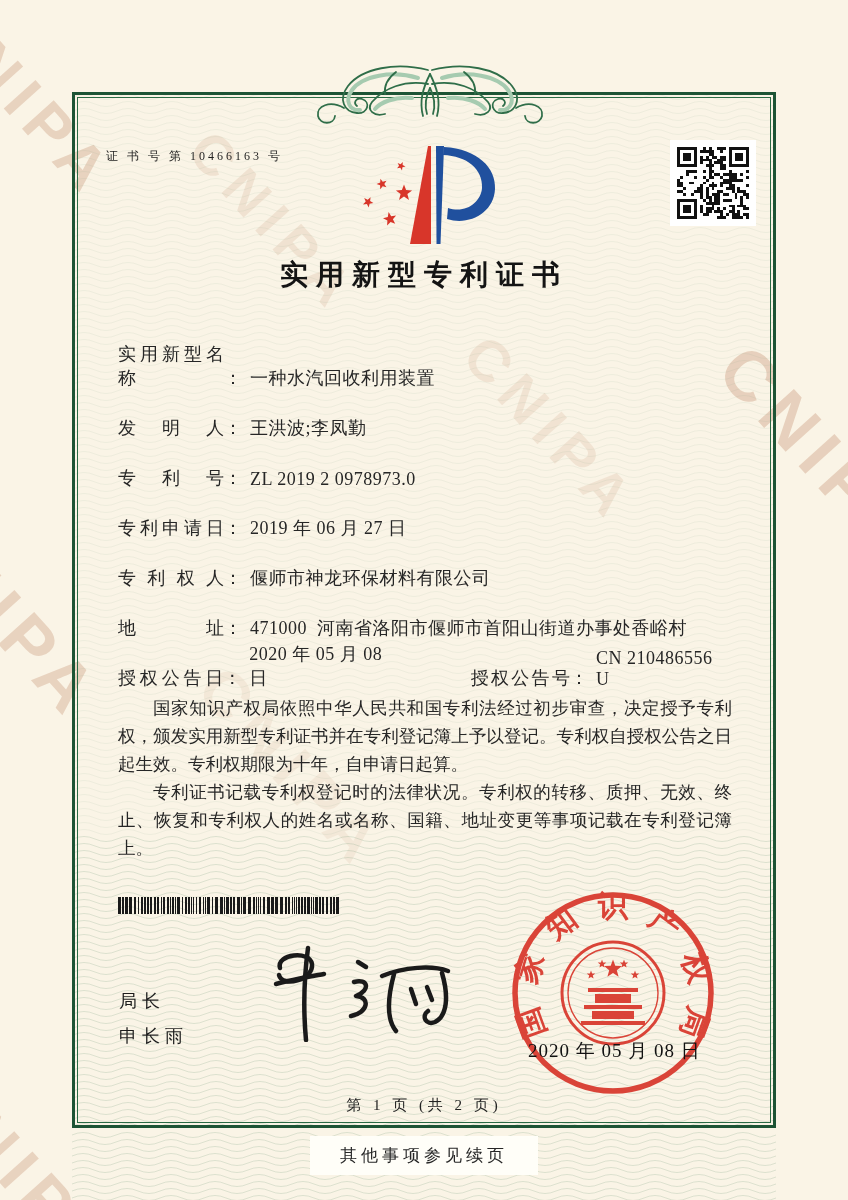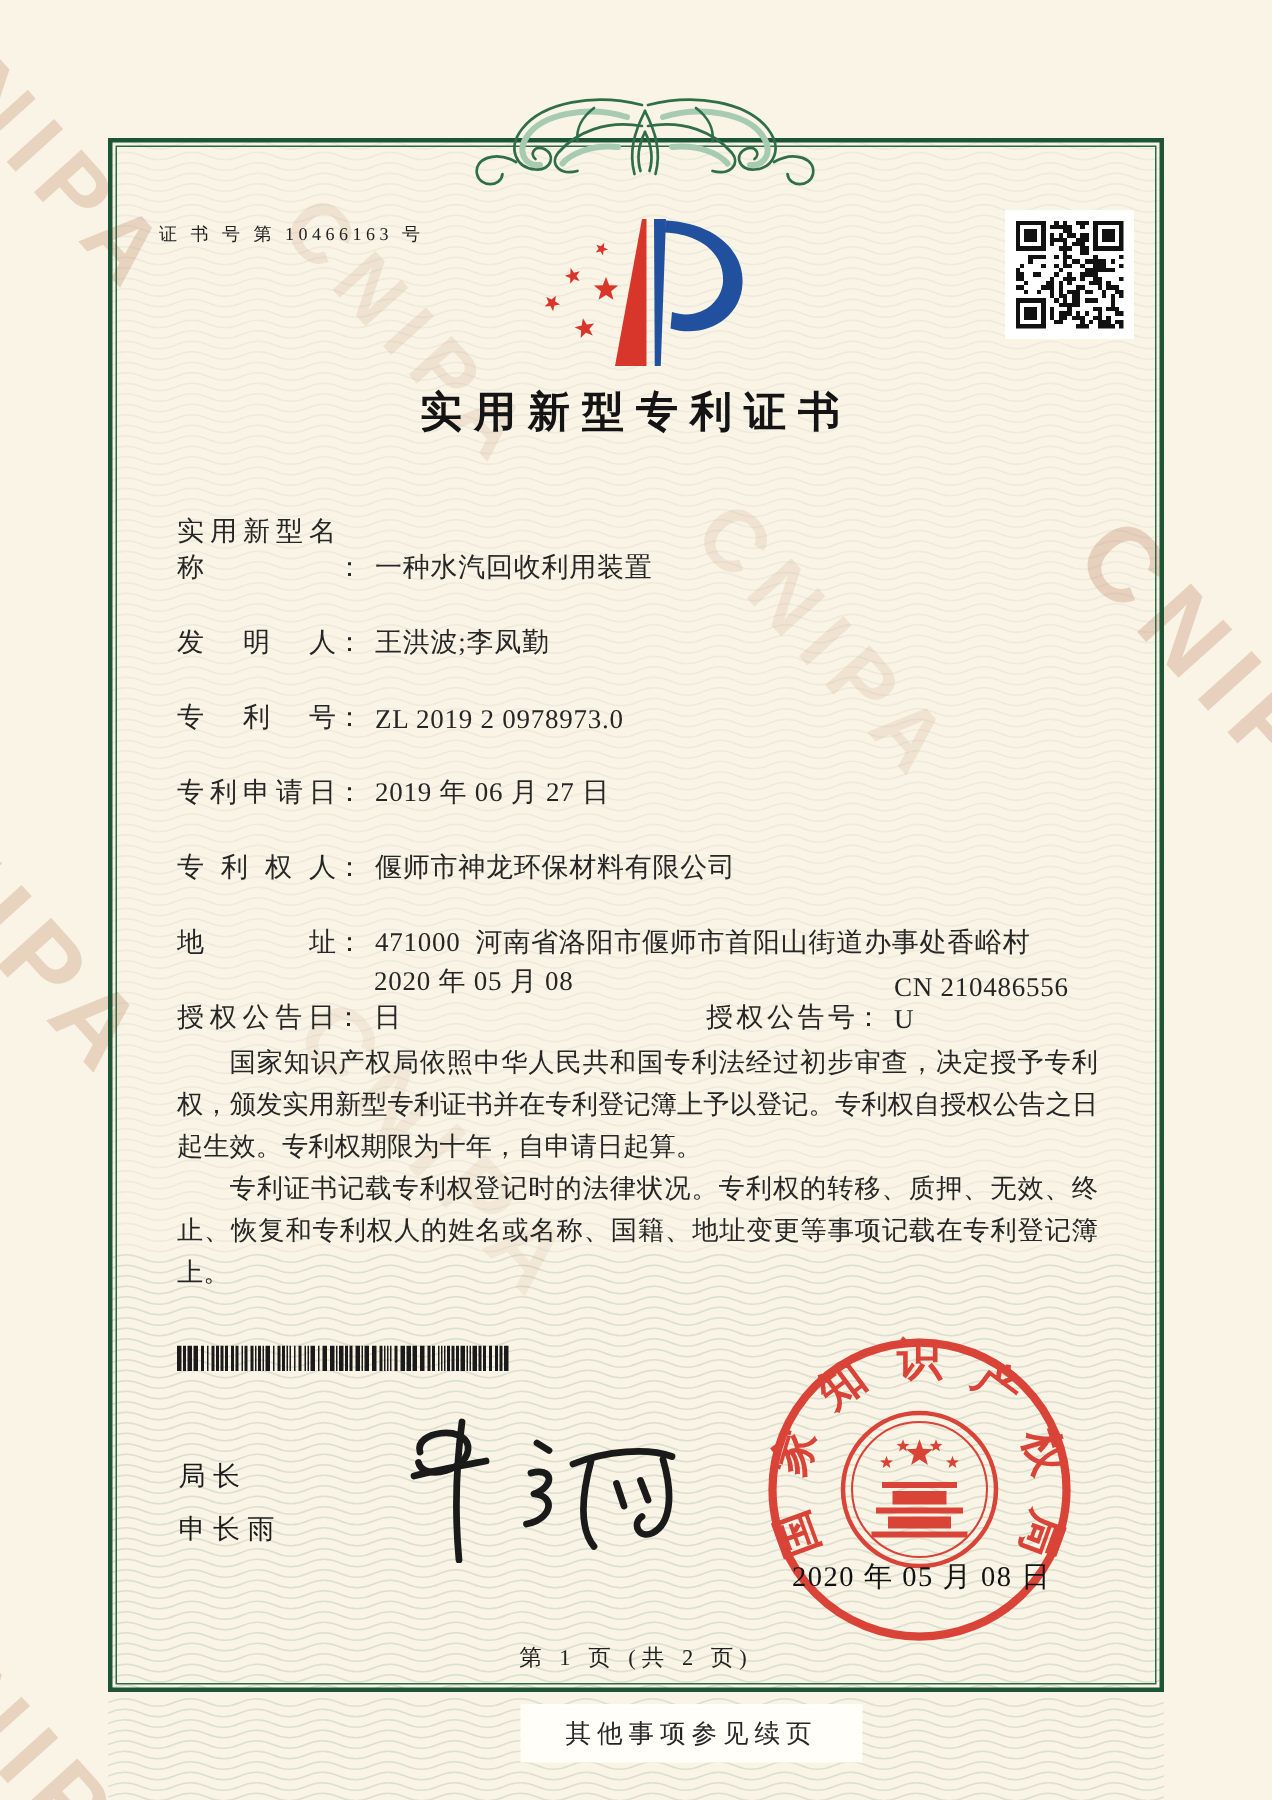--- a/index.html
+++ b/index.html
@@ -48,37 +48,37 @@
   .legal { position:absolute; left:118px; top:694px; width:614px; z-index:4; }
   .legal p {
     font-size:17.5px; line-height:28px; text-align:justify; text-indent:2em;
     color:#262626; font-style:normal;
   }
   
   .barcode-box { position:absolute; left:118px; top:897px; z-index:4; }
   .officer-title, .officer-name {
     position:absolute; left:119px; z-index:4;
     font-family:"Liberation Sans","DejaVu Sans",sans-serif;
-    font-size:18px; letter-spacing:5px; color:#1c1c1c;
+    font-size:18px; letter-spacing:5px; color:#1c1c1c;margin-top:17px;
   }
   .officer-title { top:972px; }
   .officer-name  { top:1007px; }
   .sig-box { position:absolute; left:246px; top:942px; z-index:5; }
   .seal-box { position:absolute; left:506px; top:886px; width:214px; height:214px; z-index:4; }
   .seal-date {
     position:absolute; left:528px; top:1038px; z-index:6;
     font-size:19px; letter-spacing:1px; color:#111;
   }
   .page-indicator {
     position:absolute; left:72px; top:1096px; width:704px; text-align:center; z-index:4;
     font-size:15px; letter-spacing:4px; color:#222;
   }
   .note-box {
     position:absolute; left:50%; transform:translateX(-50%); top:1136px; z-index:4;
-    background:#fffef8; padding:8px 30px; font-size:17px; letter-spacing:4px; color:#262626;margin-left:37px;
+    background:#fffef8; padding:8px 30px; font-size:17px; letter-spacing:4px; color:#262626;
   }
   .ornament-box { position:absolute; left:300px; top:56px; z-index:3; }
 </style>
 </head>
 <body>
 
 <div class="page">
 
   <span class="wm" style="left:-30px;top:-14px;opacity:.30;">CNIPA</span>
   <span class="wm" style="left:224px;top:118px;opacity:.16;font-size:56px;">CNIPA</span>

